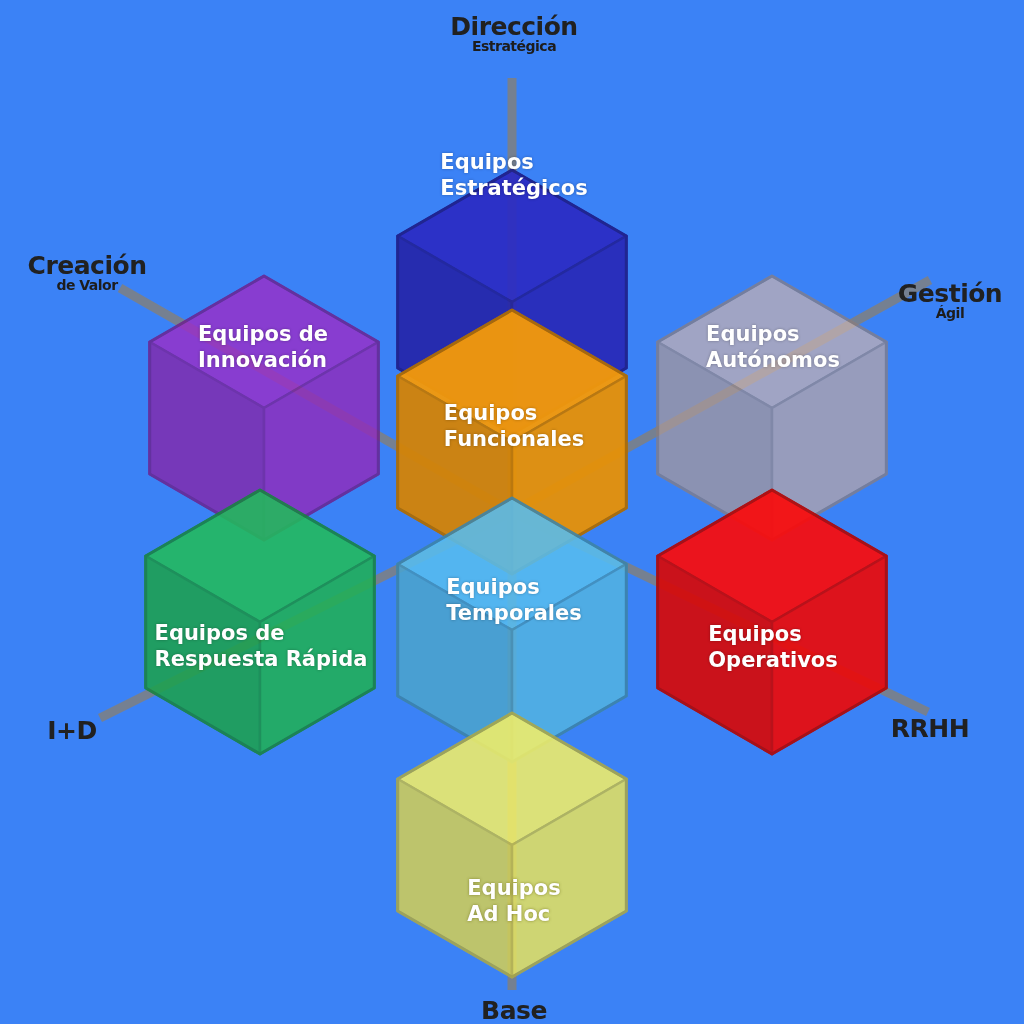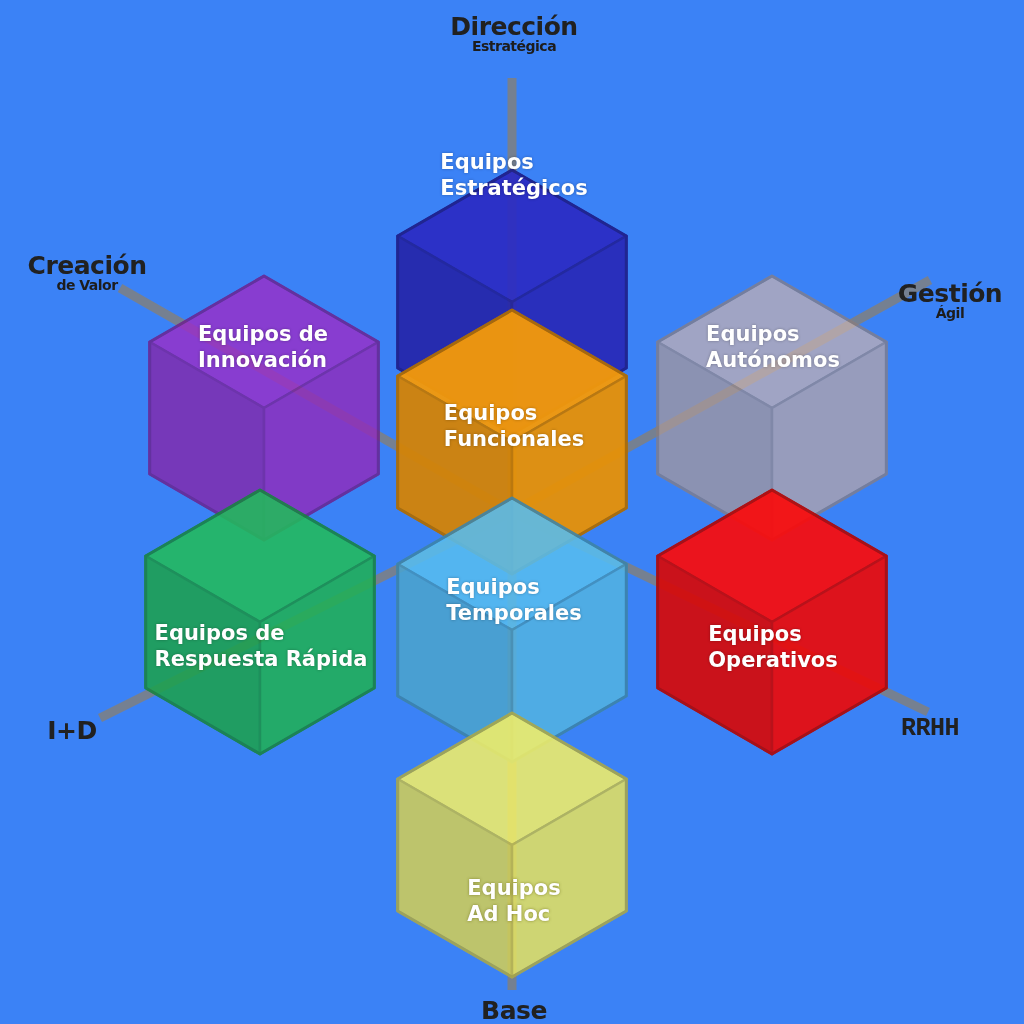--- a/index.html
+++ b/index.html
@@ -99,21 +99,21 @@
           <polygon points="512.0,713.0 626.3,779.0 626.3,911.0 512.0,977.0 397.7,911.0 397.7,779.0" fill="none" stroke="rgb(169,167,73)" stroke-width="3" stroke-linejoin="round"></polygon>
         </g>
       </g>
   </svg>
   <div id="label-layer">
       <div class="axlabel" style="left: 514px; top: 33px;">Dirección<span class="sub">Estratégica</span></div>
       <div class="axlabel" style="left: 514px; top: 1010px;">Base</div>
       <div class="axlabel" style="left: 72px; top: 272px; margin-left: 15px;">Creación<span class="sub">de Valor</span></div>
       <div class="axlabel" style="left: 950px; top: 272px; margin-top: 28px;">Gestión<span class="sub">Ágil</span></div>
       <div class="axlabel" style="left: 72px; top: 730px;">I+D</div>
-      <div class="axlabel" style="left: 930px; top: 728px; font-family: Liberation Mono, monospace;">RRHH</div>
+      <div class="axlabel" style="left: 930px; top: 728px;">RRHH</div>
       <div class="cubelabel" style="left: 514px; top: 176px;">Equipos
 Estratégicos</div>
       <div class="cubelabel" style="left: 263px; top: 348px;">Equipos de
 Innovación</div>
       <div class="cubelabel" style="left: 773px; top: 348px;">Equipos
 Autónomos</div>
       <div class="cubelabel" style="left: 514px; top: 427px;">Equipos
 Funcionales</div>
       <div class="cubelabel" style="left: 261px; top: 647px;">Equipos de
 Respuesta Rápida</div>

